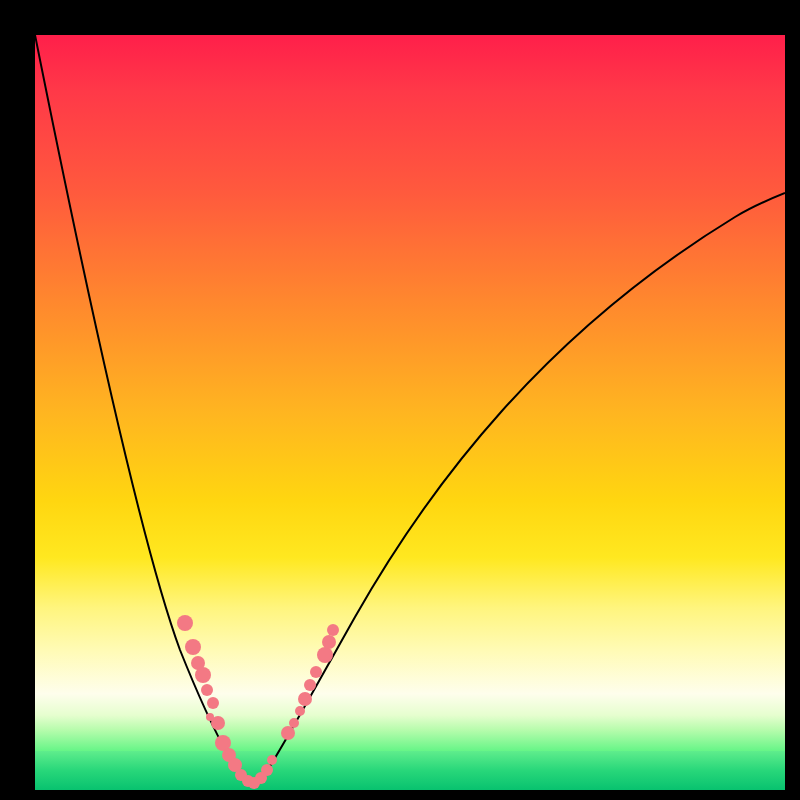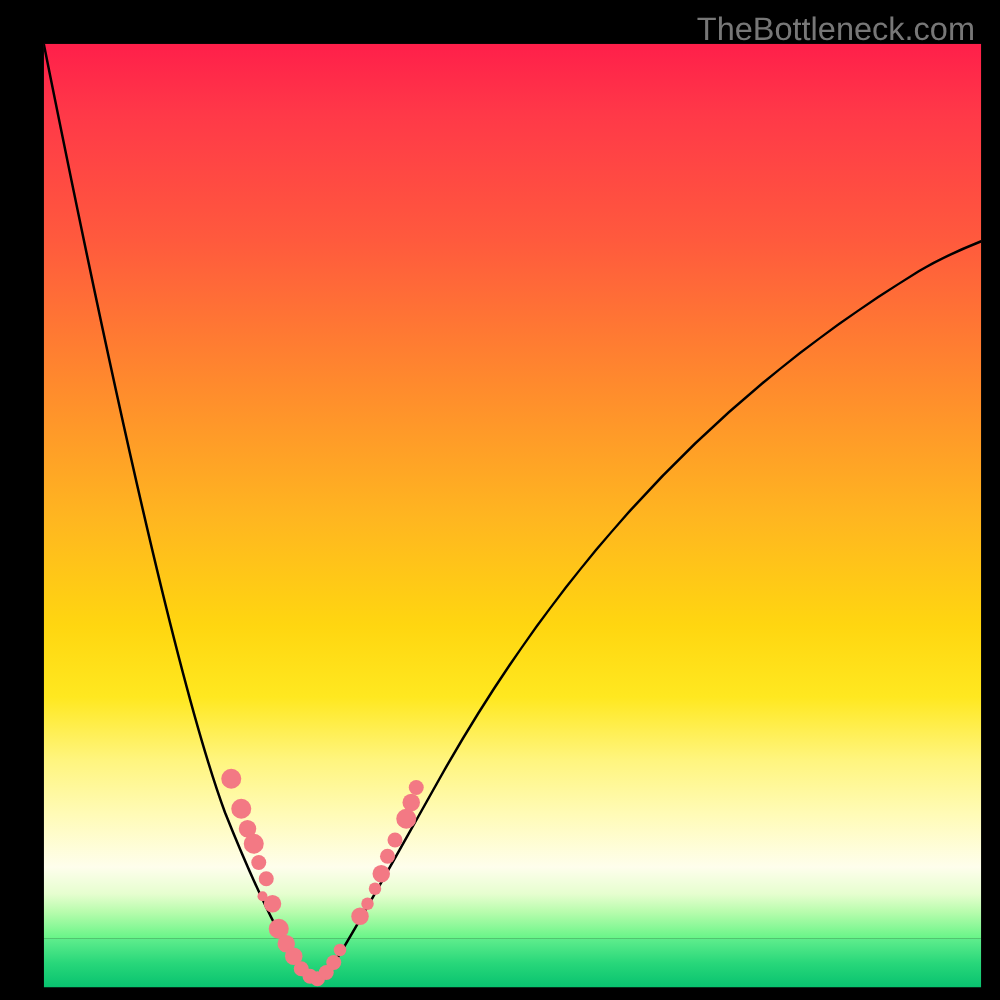--- a/index.html
+++ b/index.html
@@ -75,21 +75,20 @@
       position: absolute;
       border-radius: 50%;
       background: #f37984;
       transform: translate(-50%, -50%);
     }
   </style>
 </head>
 <body>
 
 <div class="container">
-  <div class="watermark">TheBottleneck.com</div>
 
   <div class="plot-area">
     <div class="gradient-bg">
       <div class="gradient-main"></div>
       <div class="gradient-bottom"></div>
     </div>
 
     <svg class="curve" viewBox="0 0 750 755" preserveAspectRatio="none">
       <path fill="none" stroke="#000" stroke-width="2" d="M 0 0 C 60 300, 110 520, 145 615 C 163 660, 178 693, 193 720 C 200 732, 206 740, 212 745 L 218 748 C 222 748, 226 744, 232 736 C 250 708, 280 653, 320 582 C 395 450, 510 298, 700 182 C 720 170, 740 162, 750 158"></path>
     </svg>

